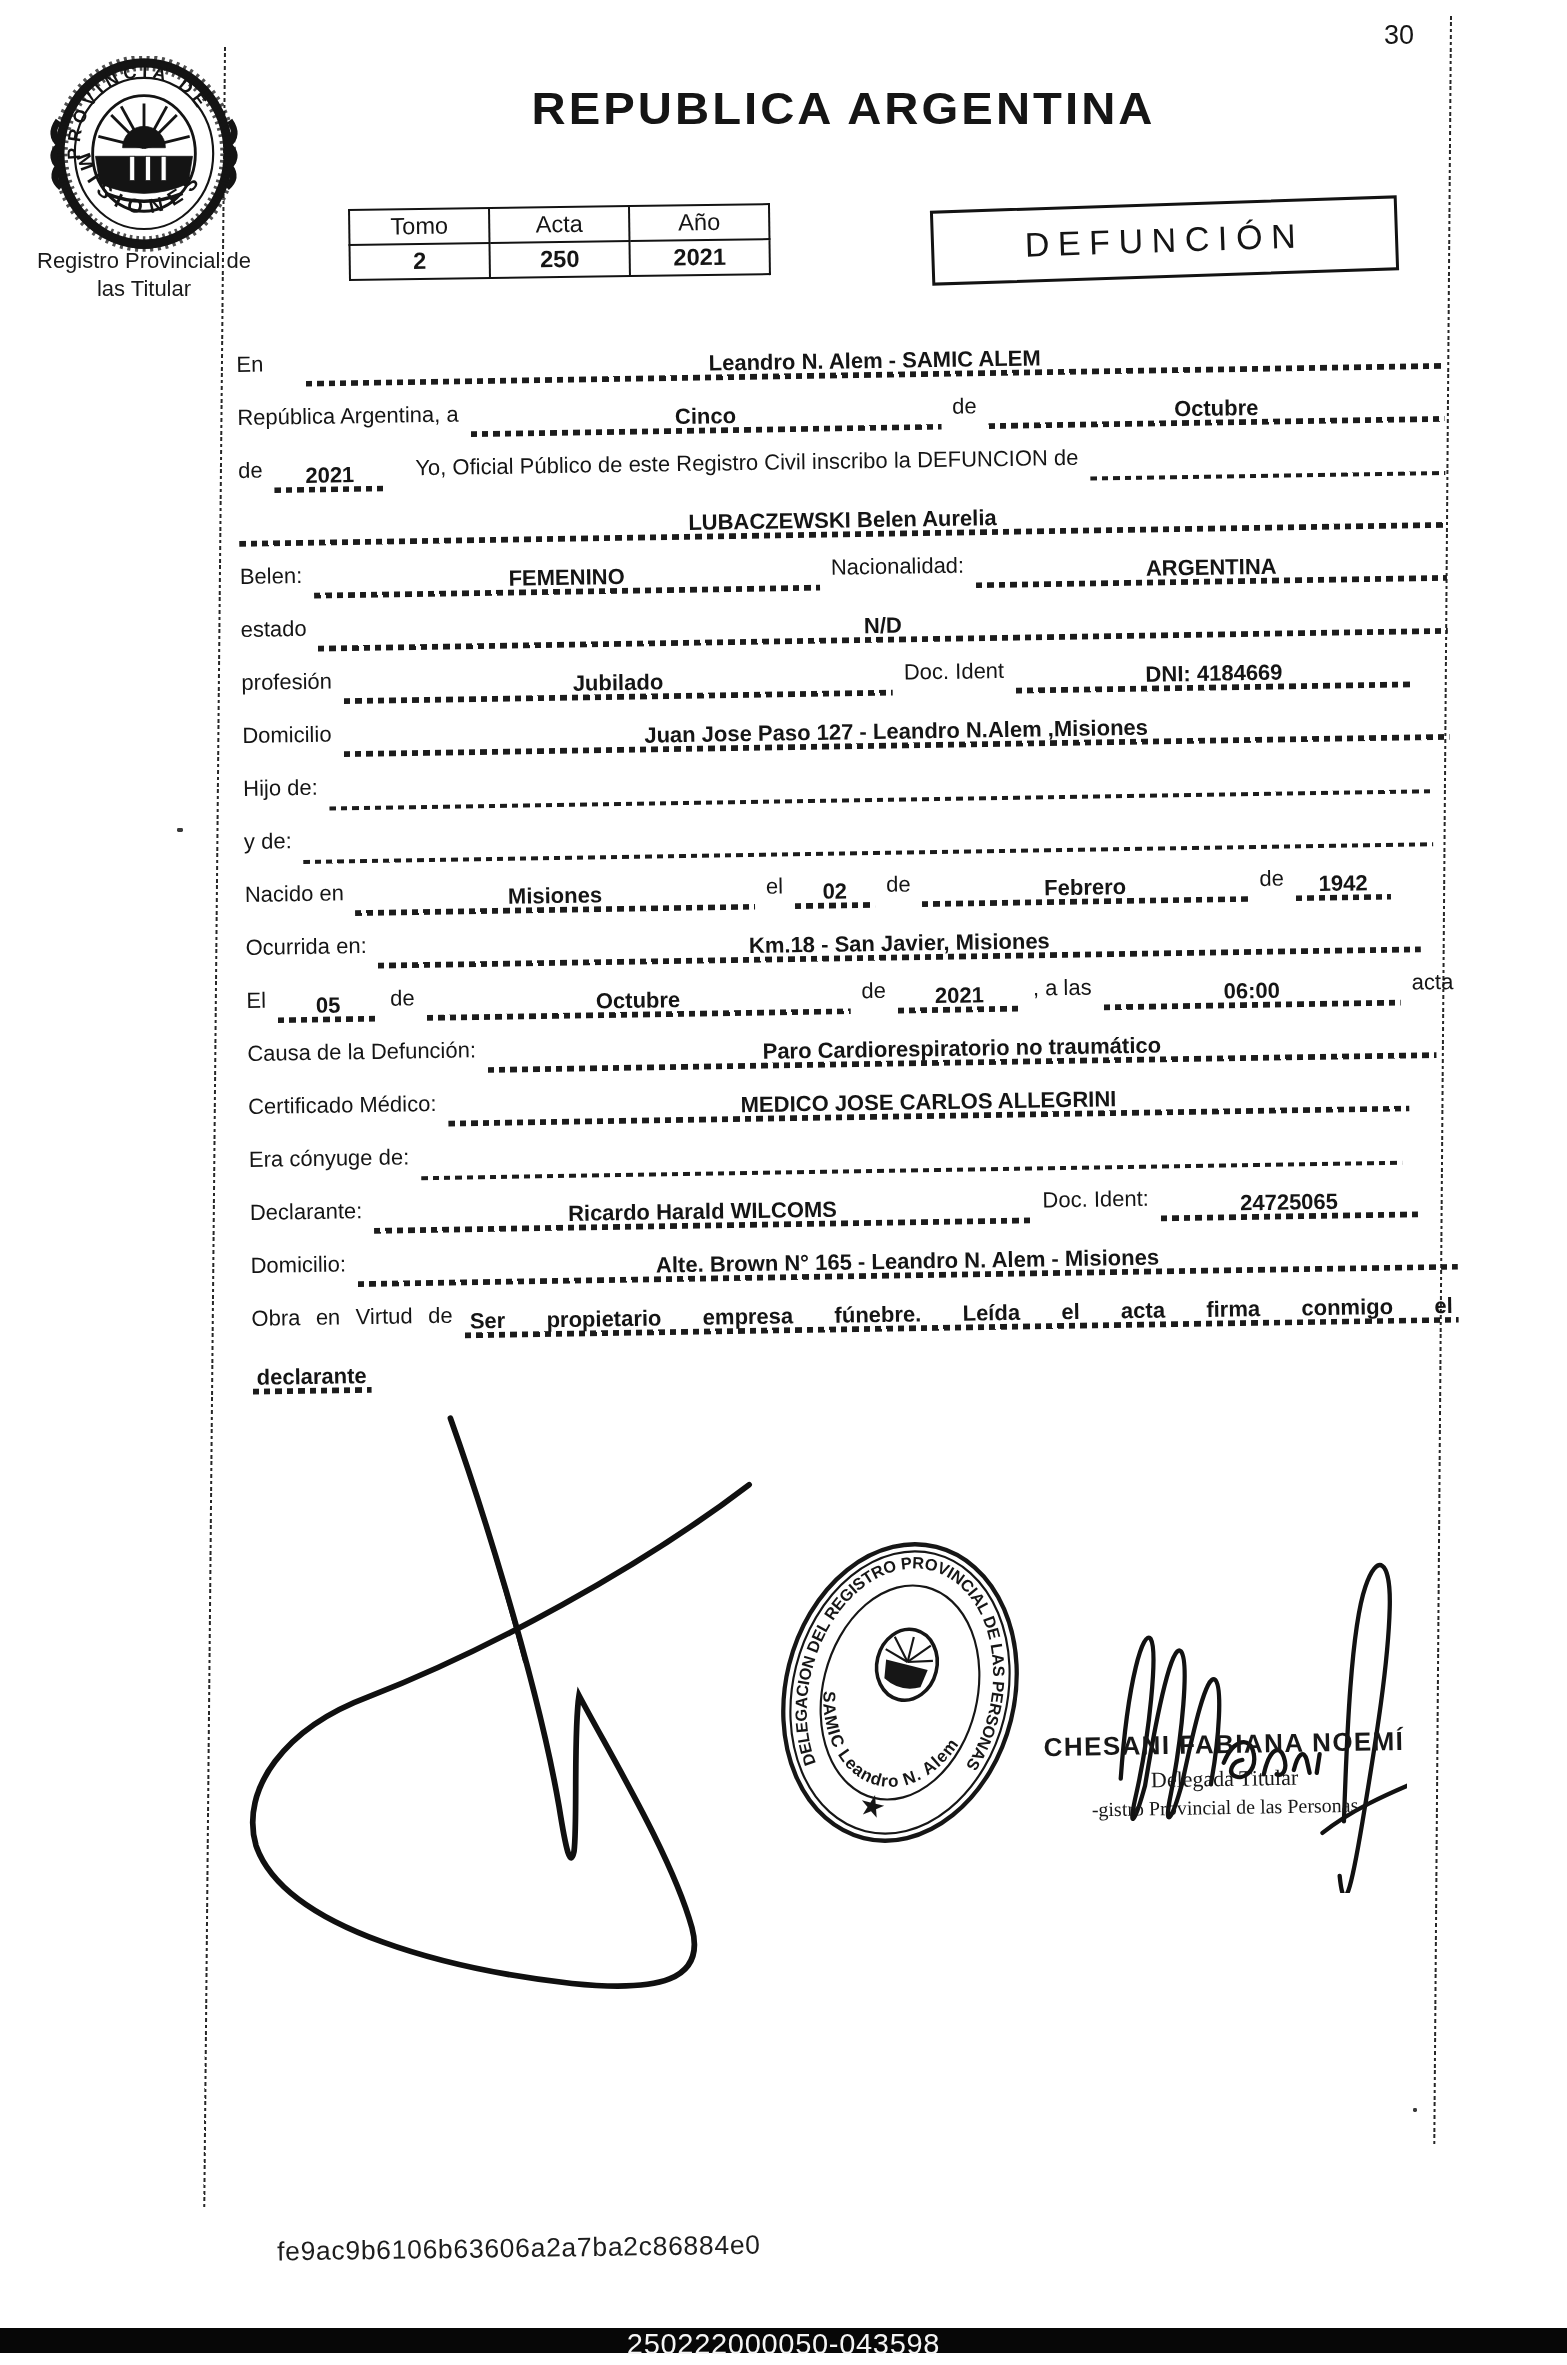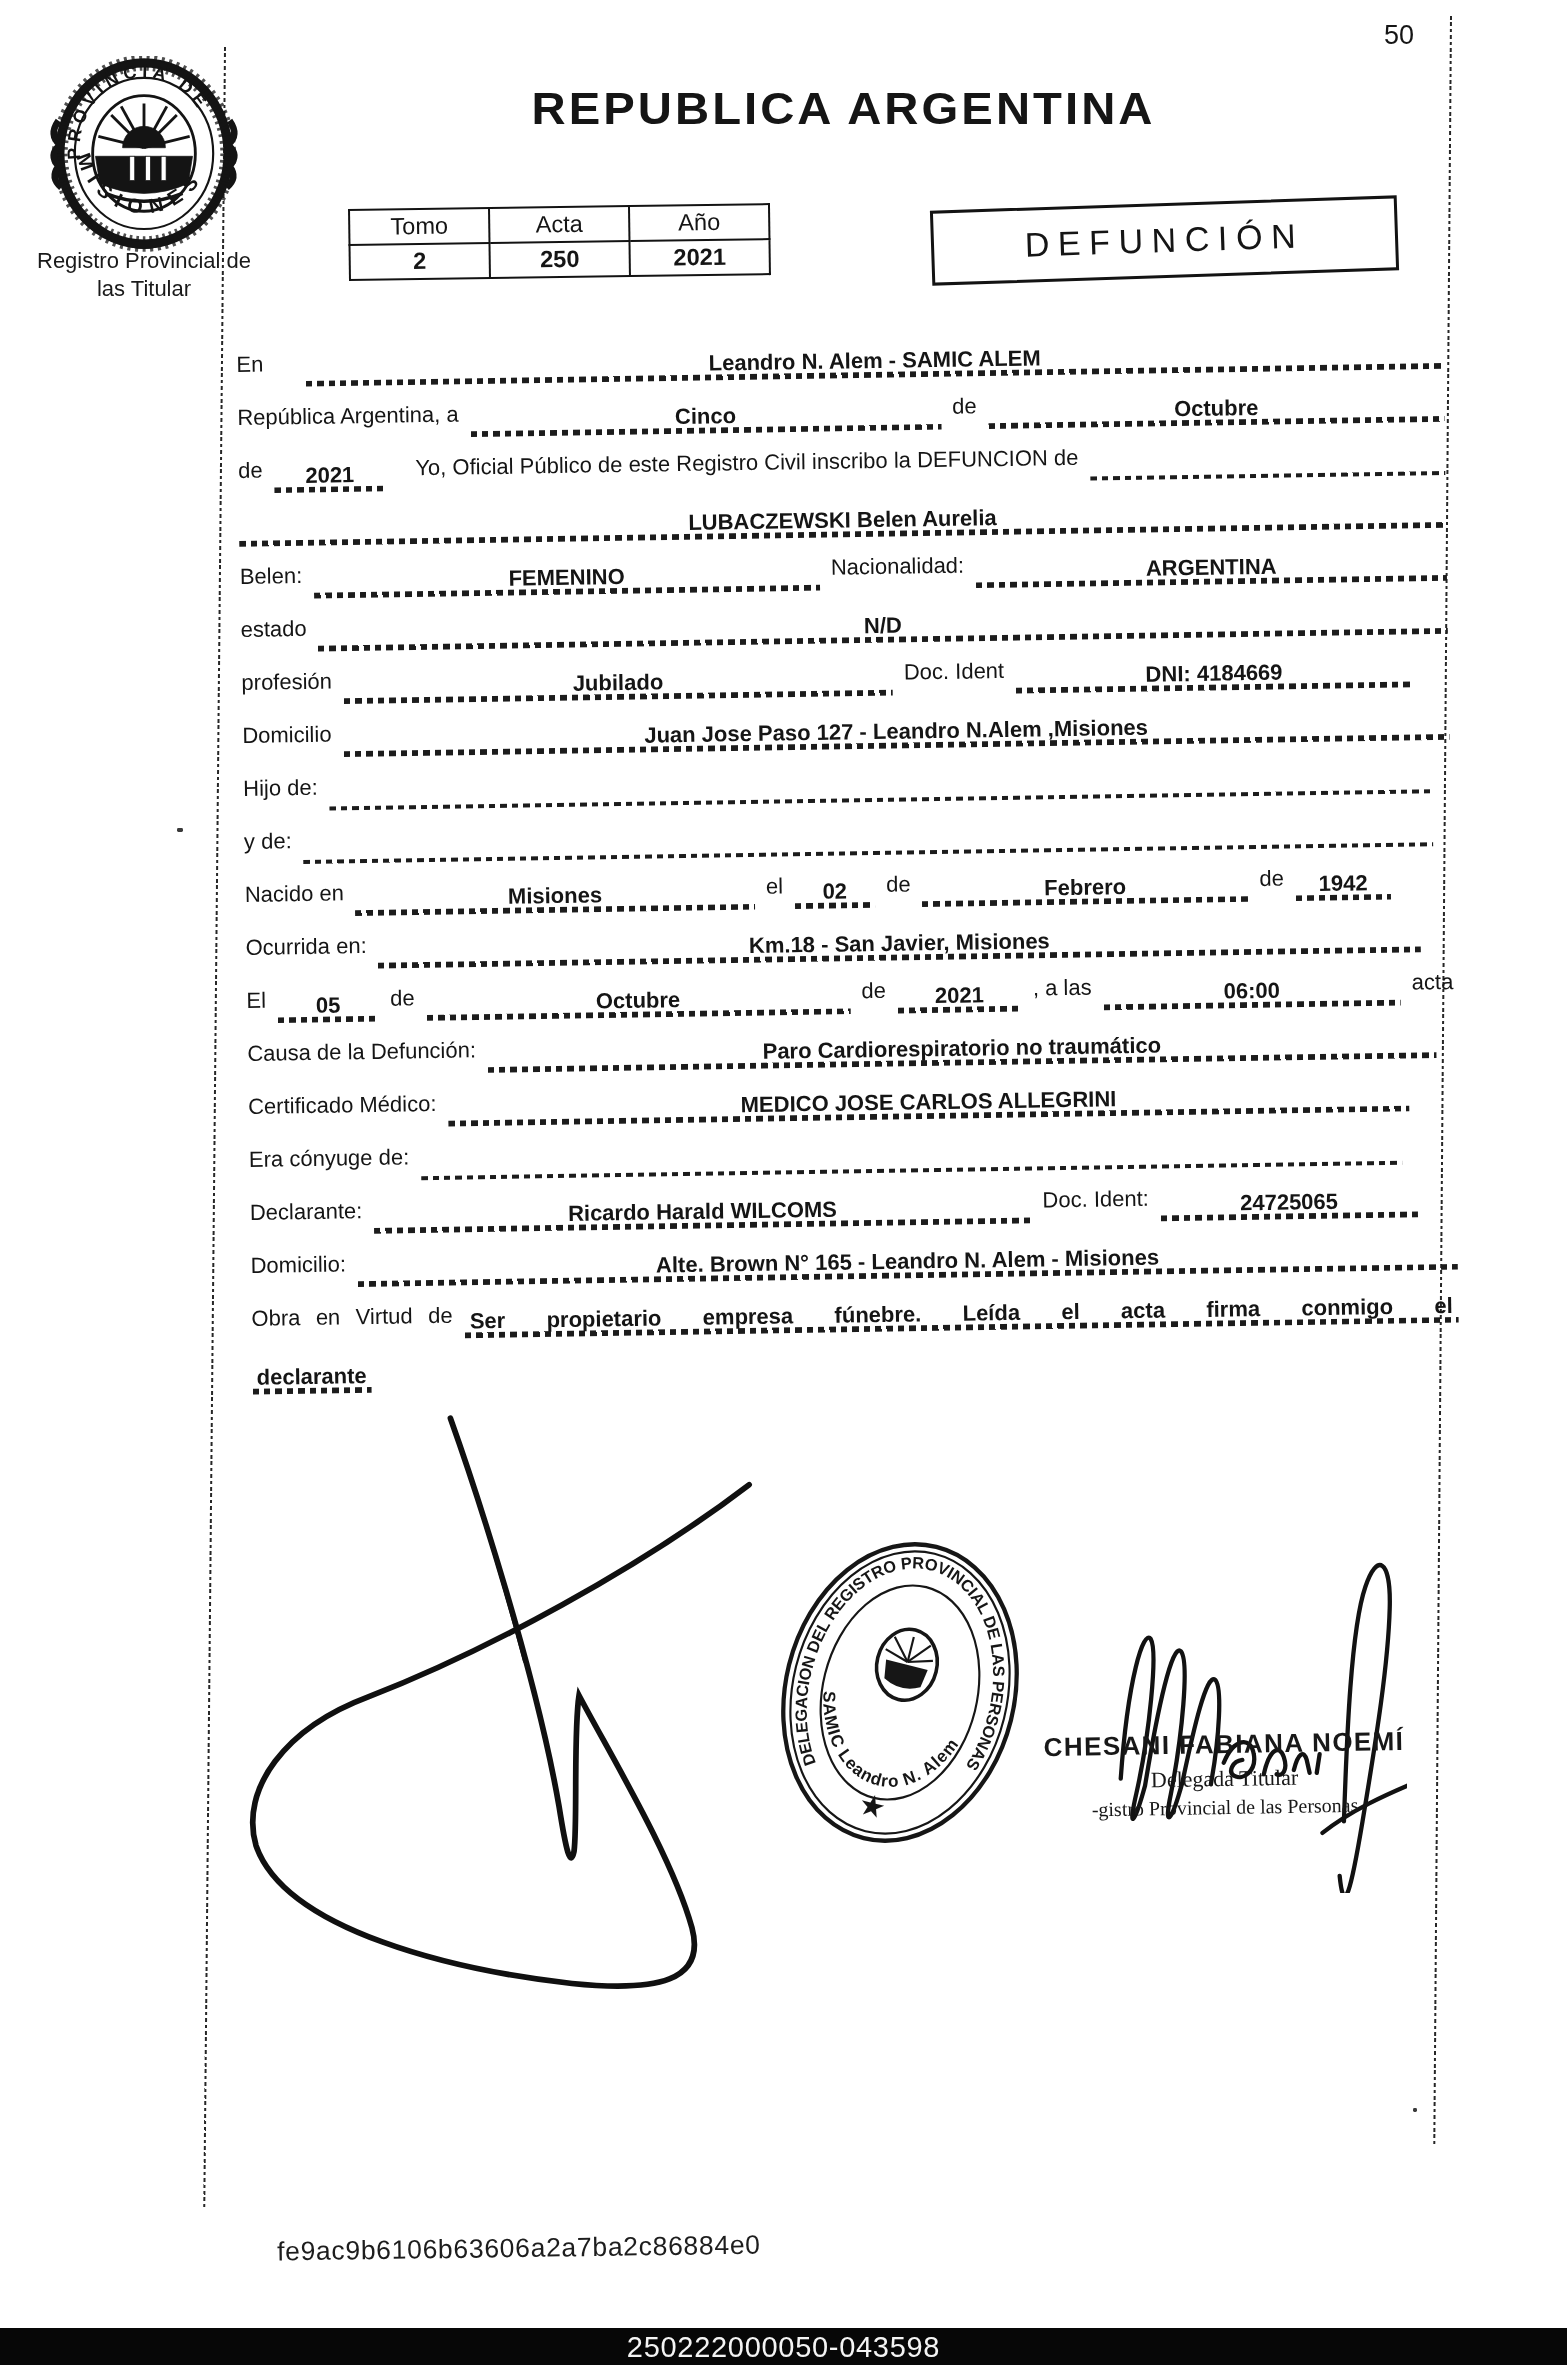--- a/index.html
+++ b/index.html
@@ -47,36 +47,36 @@
   .stamp{position:absolute; left:774px; top:1531px;}
   .sig-right{position:absolute; left:1092px; top:1521px;}
   .official{position:absolute; left:994px; top:1729px; width:461px; text-align:center;
     transform:rotate(-1deg); color:#181818;}
   .official .name{font-size:26px; font-weight:bold; letter-spacing:1.4px;}
   .official .role{font-family:"Liberation Serif", serif; font-size:22px; margin-top:5.7px;}
   .official .office{font-family:"Liberation Serif", serif; font-size:20px; margin-top:4.3px;}
   
   .hash{position:absolute; left:277px; top:2233px; font-size:26.5px; letter-spacing:0.7px;
     color:#1d1d1d; transform:rotate(-0.8deg);}
-  .barcode-bar{position:absolute; left:0; top:2328px; width:1567px; height:38px;
-    background:#070707; display:flex; align-items:center; justify-content:center;}
+  .barcode-bar{position:absolute; left:0; top:2328px; width:1567px; height:25px;
+    background:#070707; display:flex; align-items:flex-start; justify-content:center;}
   .barcode-bar span{color:#f4f4f4; font-size:29px; letter-spacing:0.7px;}
   svg text{font-family:"Liberation Sans", sans-serif;}
 </style>
 </head>
 <body>
 
 <div id="page">
 
   <div class="vline left"></div>
   <div class="vline right"></div>
   <div class="speck" style="left:177px;top:828px;width:5.7px;height:3.6px;"></div>
   <div class="speck" style="left:1413px;top:2108px;width:4.3px;height:4.3px;"></div>
 
-  <div class="page-num">50</div>
+  <div class="page-num">30</div>
 
   <svg class="emblem" width="214" height="197" viewBox="0 0 300 275">
     <ellipse cx="150" cy="136" rx="118" ry="127" fill="none" stroke="#141414" stroke-width="13"></ellipse>
     <ellipse cx="150" cy="136" rx="118" ry="127" fill="none" stroke="#141414" stroke-width="22" stroke-dasharray="4 6" opacity="0.75"></ellipse>
     <path d="M 30 90 q -14 20 2 34 q -16 14 -2 30 q -12 16 4 30" fill="none" stroke="#141414" stroke-width="9"></path>
     <path d="M 270 90 q 14 20 -2 34 q 16 14 2 30 q 12 16 -4 30" fill="none" stroke="#141414" stroke-width="9"></path>
     <path d="M 118 16 q 32 -14 64 0" fill="none" stroke="#141414" stroke-width="10"></path>
     <path d="M 118 258 q 32 14 64 0" fill="none" stroke="#141414" stroke-width="10"></path>
     <ellipse cx="150" cy="136" rx="97" ry="106" fill="#ffffff" stroke="#141414" stroke-width="3"></ellipse>
     <ellipse cx="150" cy="136" rx="72" ry="81" fill="none" stroke="#141414" stroke-width="4"></ellipse>

